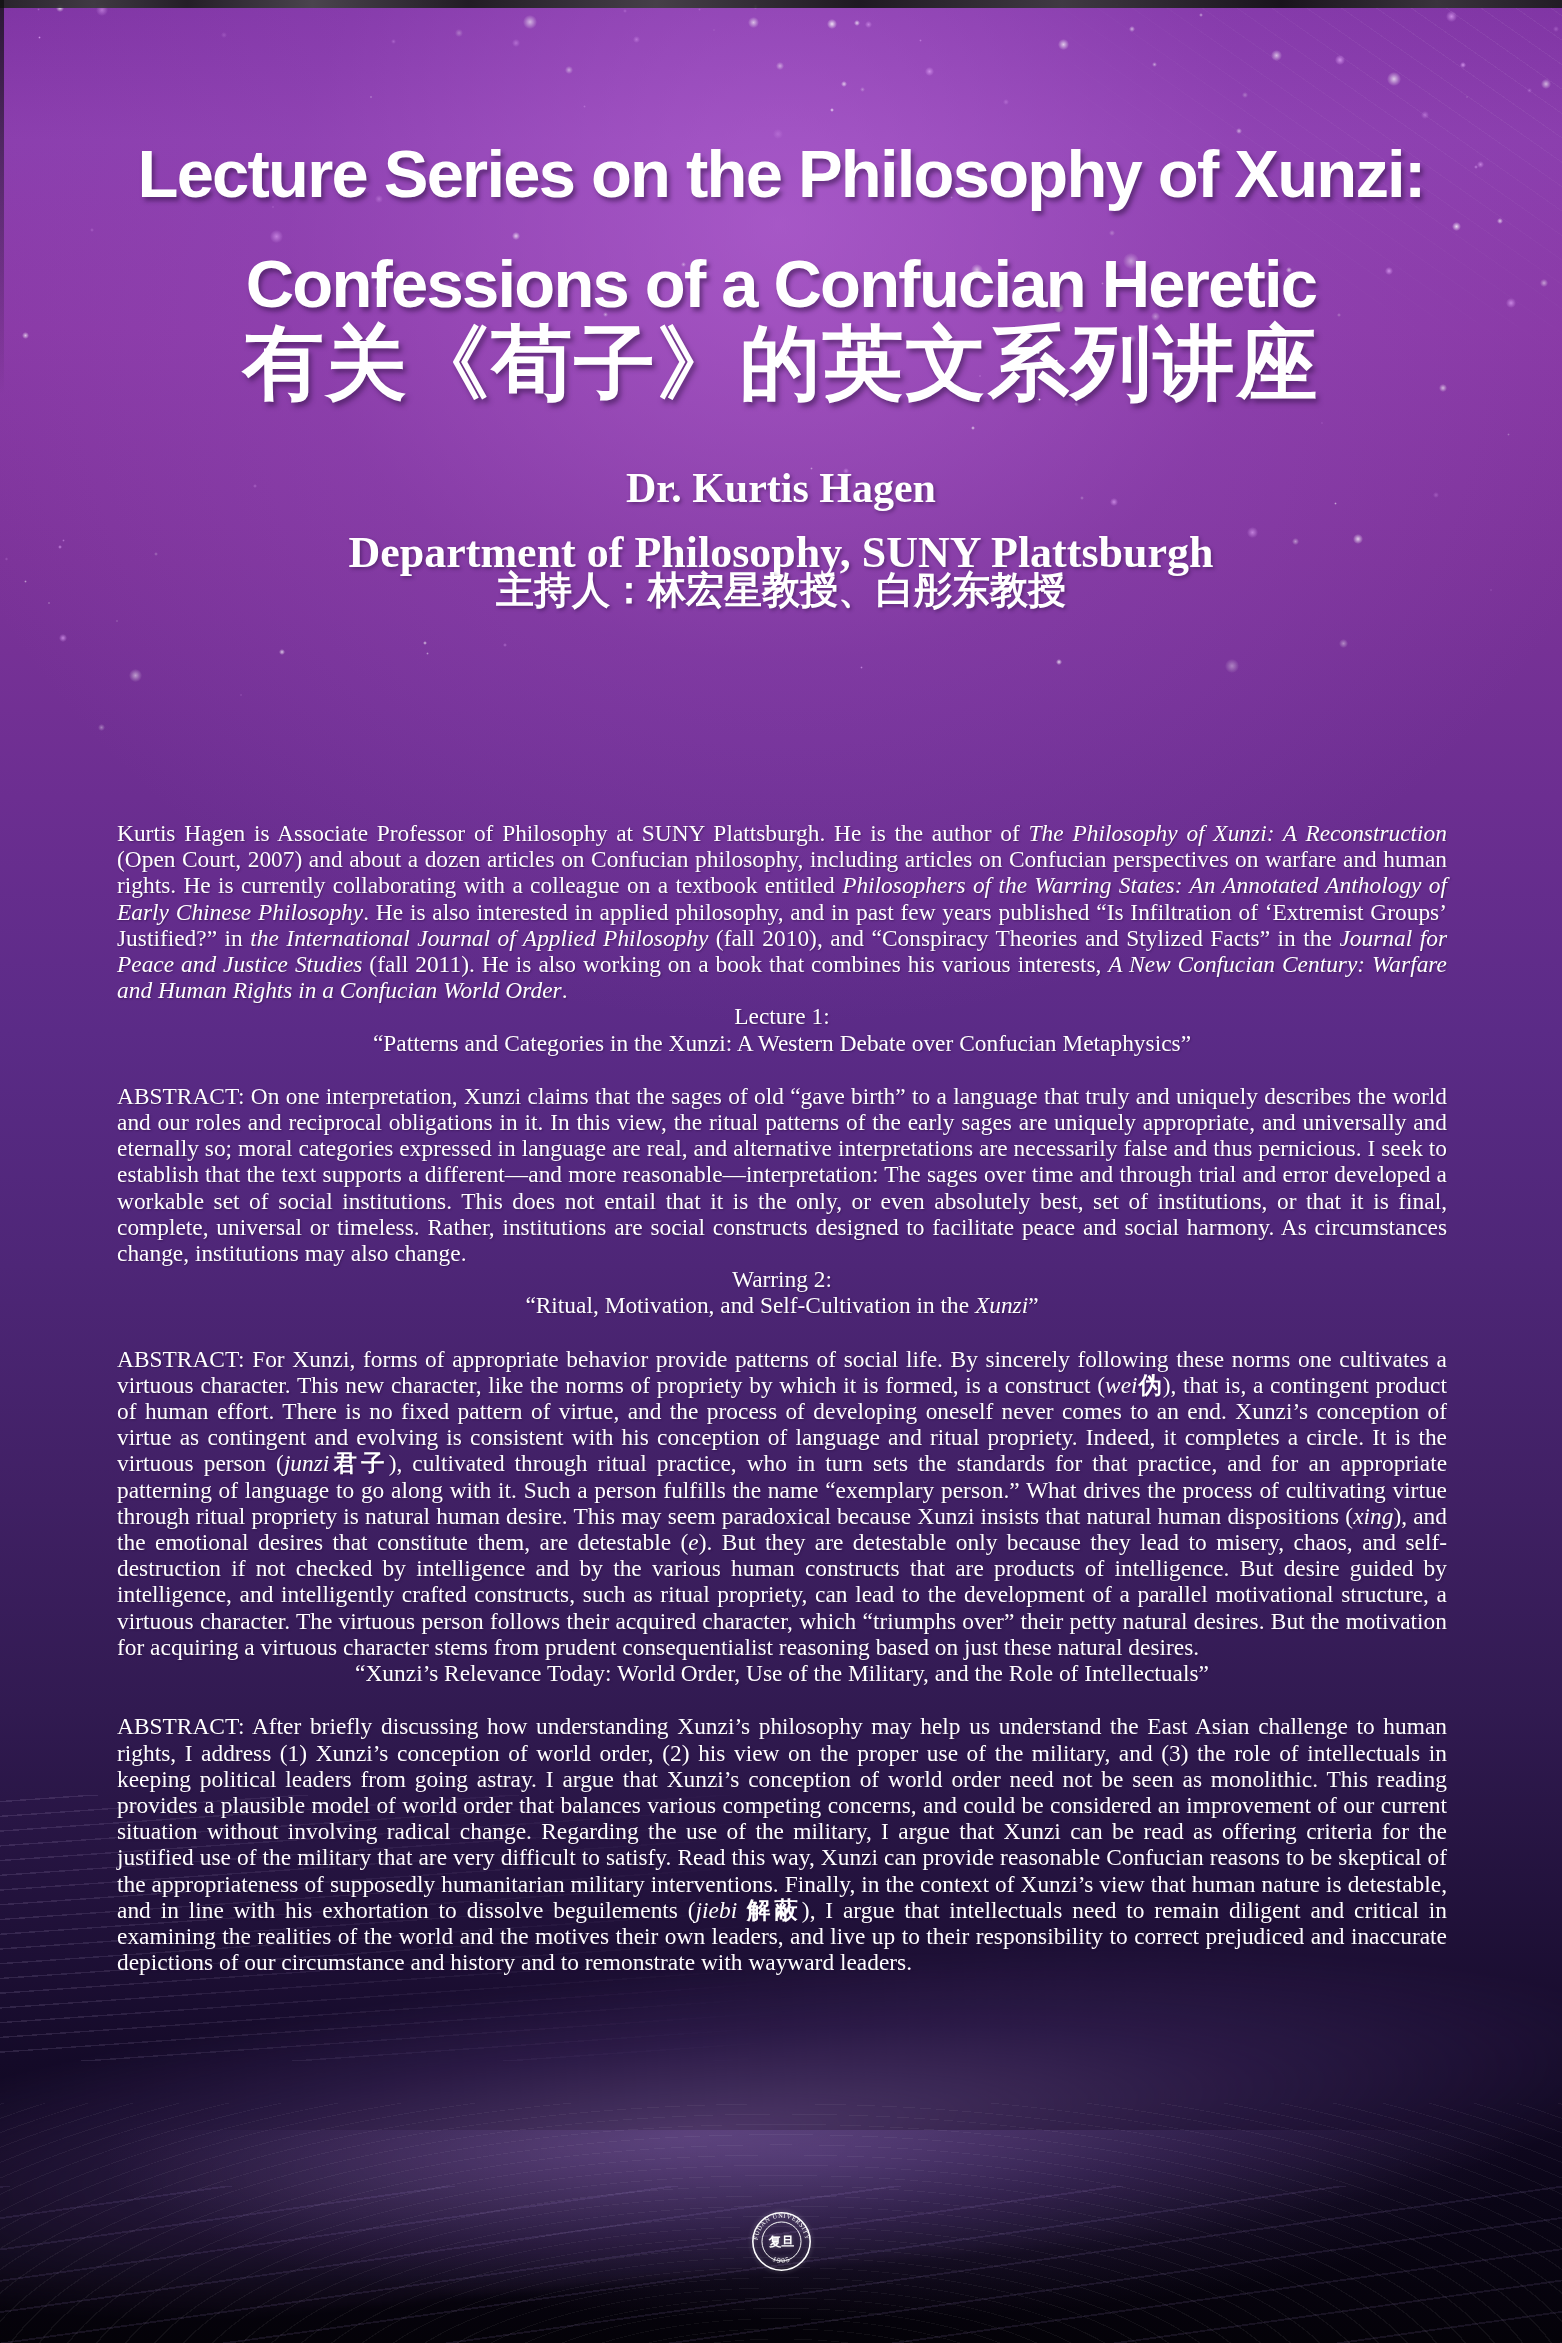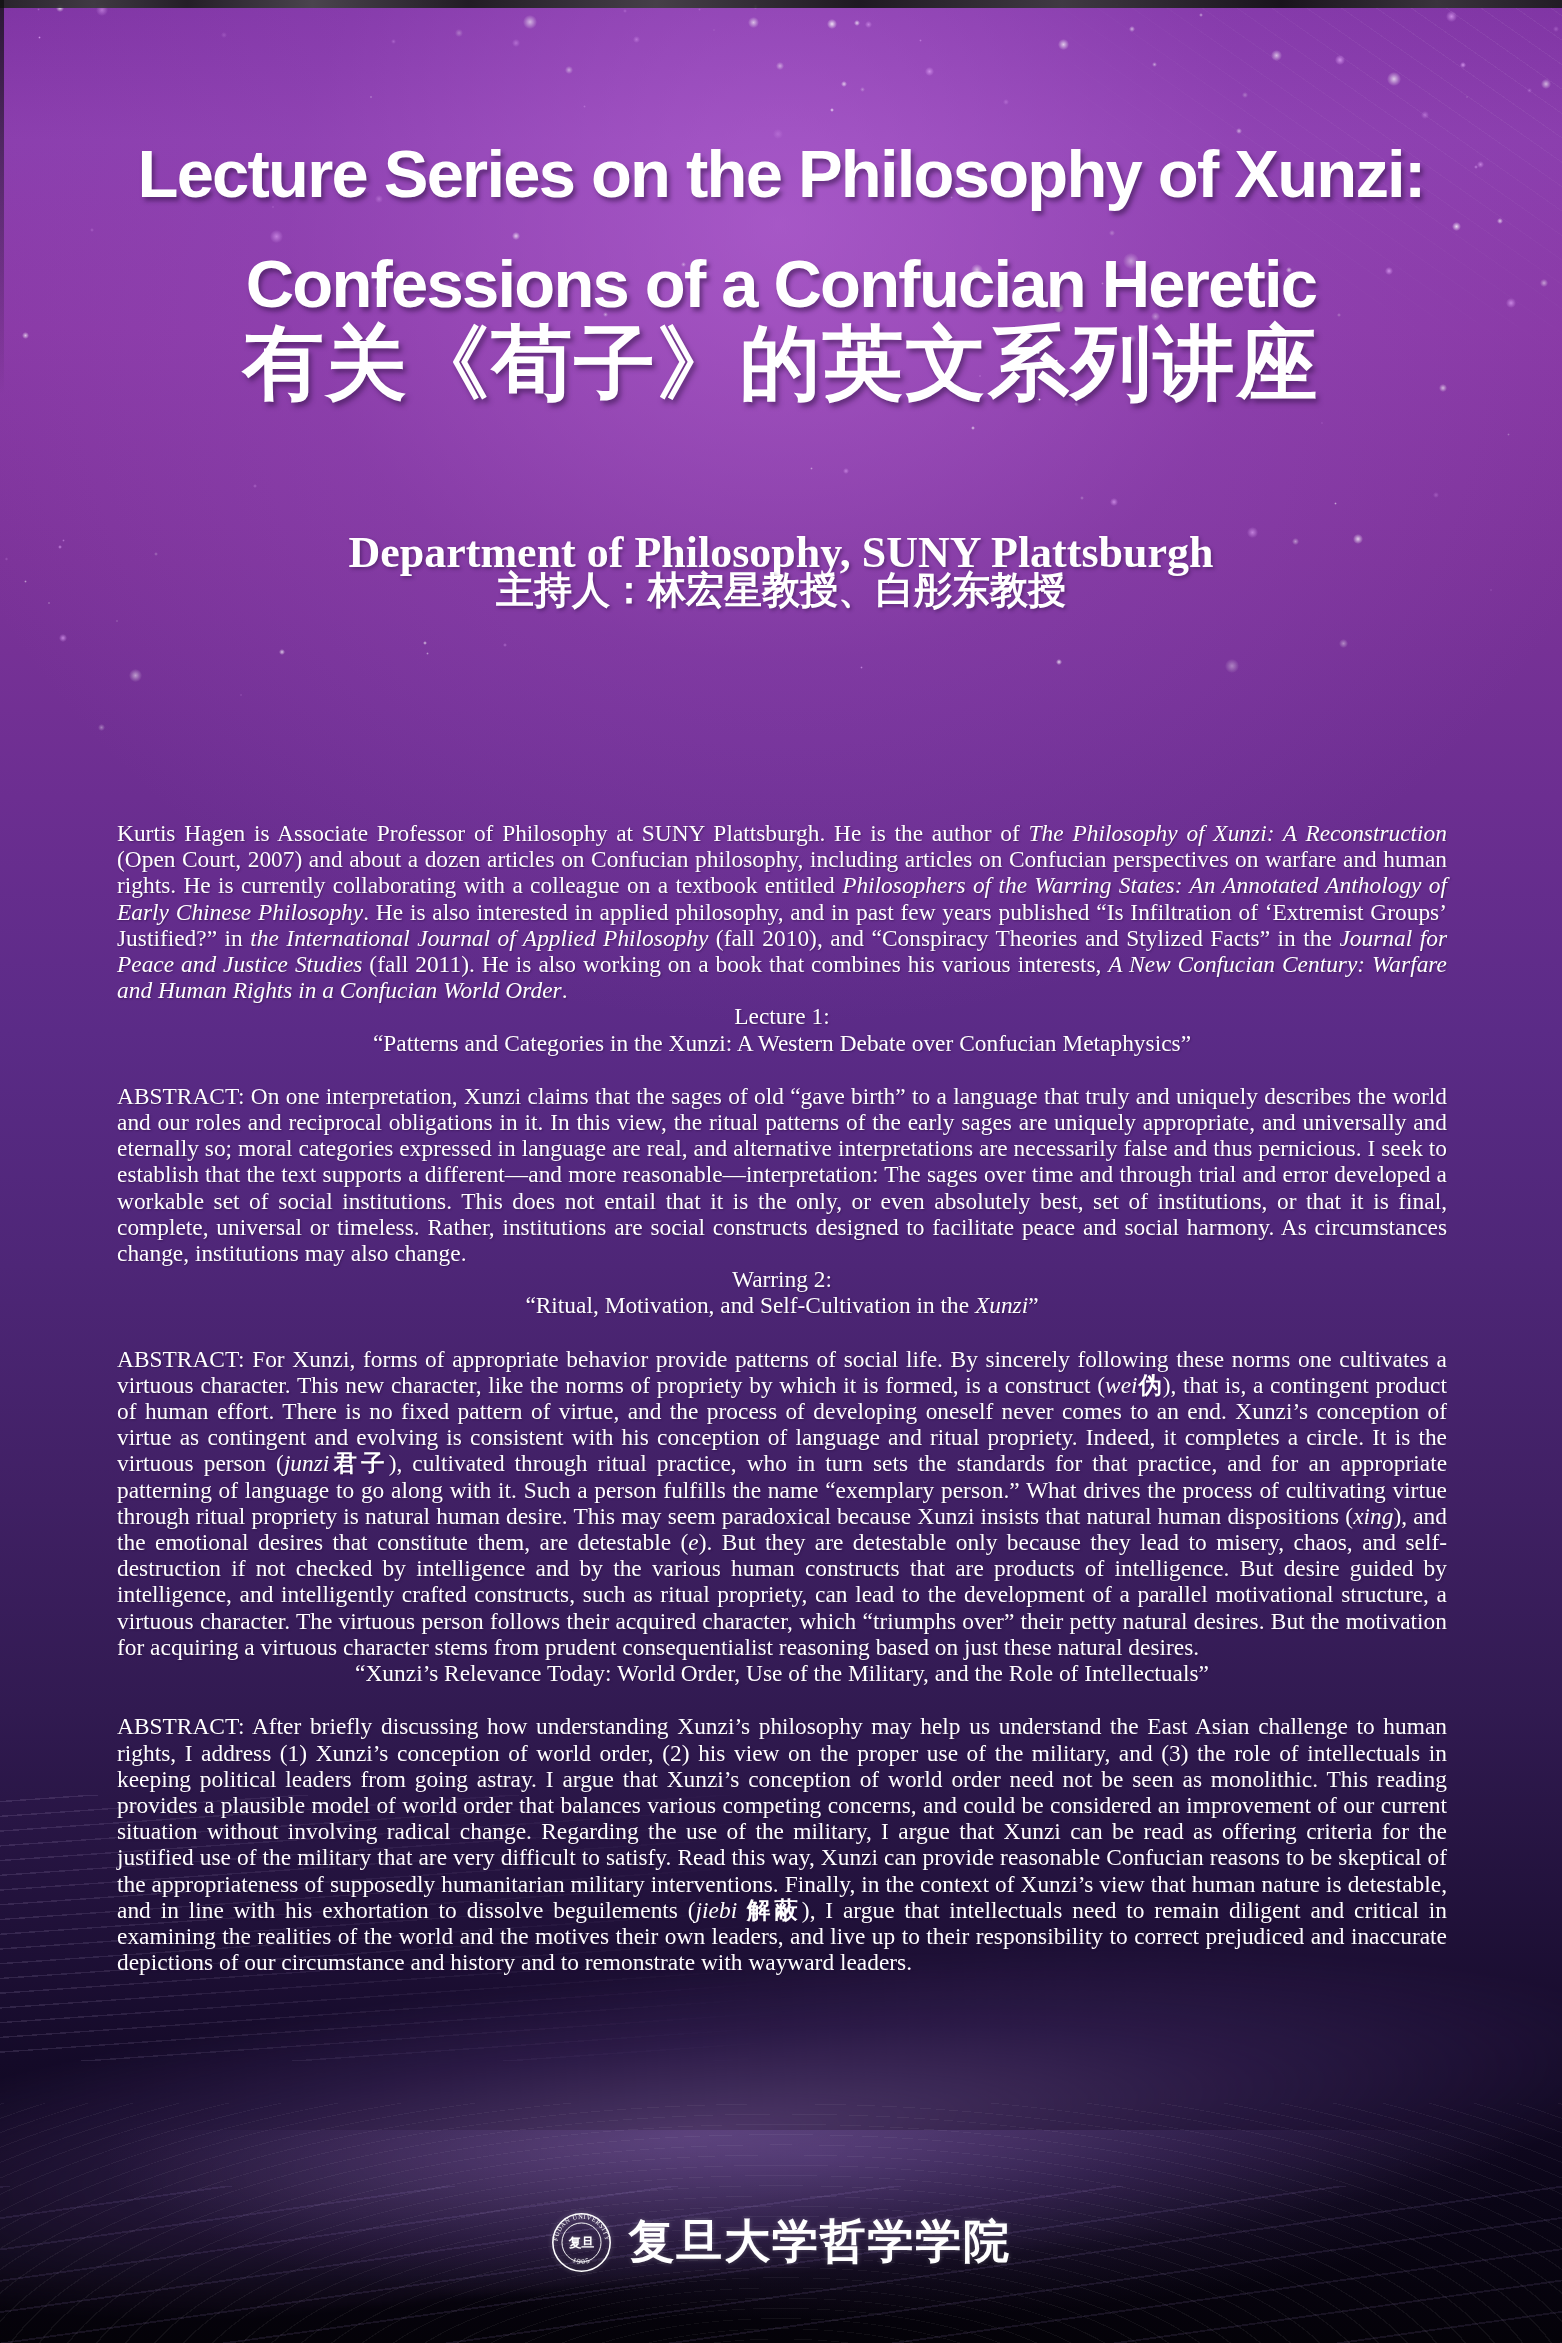--- a/index.html
+++ b/index.html
@@ -199,20 +199,21 @@
   <div class="layer swirl2"></div>
   <div class="layer arcs"></div>
   <div class="layer footer-streaks"></div>
   <div class="layer top-strip"></div>
   <div class="layer left-strip"></div>
 
   <div class="center-line title-en t2">Confessions of a Confucian Heretic</div>
   <div class="center-line title-en t1">Lecture Series on the Philosophy of Xunzi:</div>
   <div class="center-line title-zh">有关《荀子》的英文系列讲座</div>
 
+  <div class="center-line serif-line speaker-name">Dr. Kurtis Hagen</div>
   <div class="center-line serif-line affiliation">Department of Philosophy, SUNY Plattsburgh</div>
   <div class="center-line serif-line hosts">主持人：林宏星教授、白彤东教授</div>
 
   <div class="body-text">
     <p class="bio"><span>Kurtis Hagen is Associate Professor of Philosophy at SUNY Plattsburgh. He is the author of </span><i>The Philosophy of Xunzi: A Reconstruction</i><span> (Open Court, 2007) and about a dozen articles on Confucian philosophy, including articles on Confucian perspectives on warfare and human rights. He is currently collaborating with a colleague on a textbook entitled </span><i>Philosophers of the Warring States: An Annotated Anthology of Early Chinese Philosophy</i><span>. He is also interested in applied philosophy, and in past few years published “Is Infiltration of ‘Extremist Groups’ Justified?” in </span><i>the International Journal of Applied Philosophy</i><span> (fall 2010), and “Conspiracy Theories and Stylized Facts” in the </span><i>Journal for Peace and Justice Studies</i><span> (fall 2011). He is also working on a book that combines his various interests, </span><i>A New Confucian Century: Warfare and Human Rights in a Confucian World Order</i><span>.</span></p>
 
     <div class="lec-head">
       <p class="lec-label">Lecture 1:</p>
       <p class="lec-title"><span>“Patterns and Categories in the Xunzi: A Western Debate over Confucian Metaphysics”</span></p>
     </div>
@@ -239,17 +240,16 @@
       <circle cx="50" cy="50" r="47" fill="none" stroke="#ffffff" stroke-width="2.6"></circle>
       <circle cx="50" cy="50" r="32" fill="none" stroke="#ffffff" stroke-width="1.6"></circle>
       <text font-size="10.5" font-family="Liberation Serif, serif" fill="#ffffff" letter-spacing="1">
         <textPath href="#arcTop" startOffset="50%" text-anchor="middle">FUDAN UNIVERSITY</textPath>
       </text>
       <text font-size="12" font-family="Liberation Serif, serif" fill="#ffffff" letter-spacing="2">
         <textPath href="#arcBot" startOffset="50%" text-anchor="middle">1905</textPath>
       </text>
       <text x="50" y="57" text-anchor="middle" font-size="21" font-weight="bold" font-family="Liberation Serif, serif" fill="#ffffff">复旦</text>
     </svg>
-    <div class="org">复旦大学哲学学院</div>
   </div>
 
 </div>
 
 
 </body></html>

